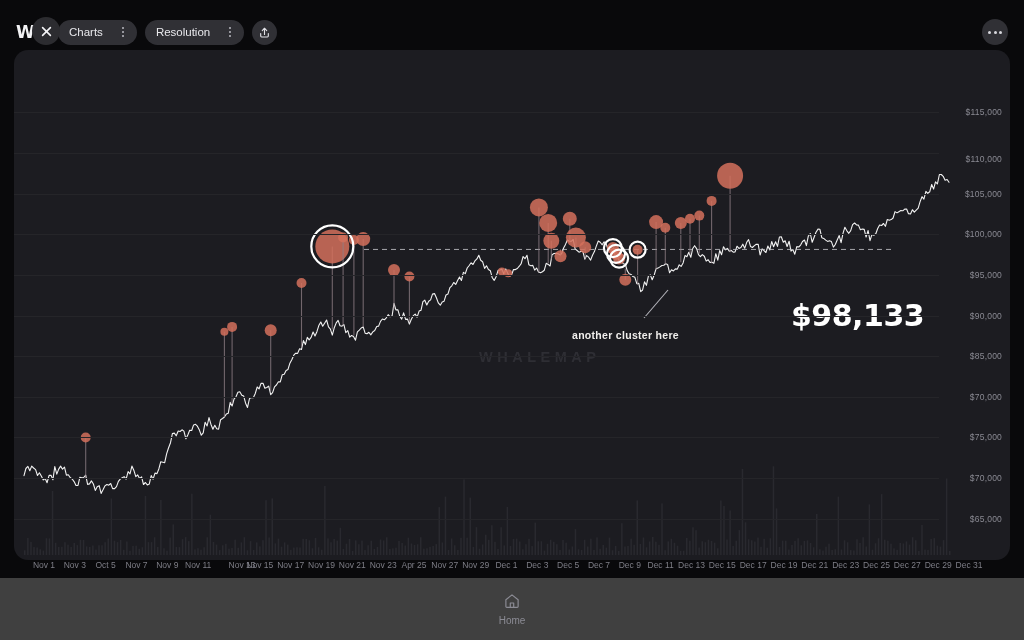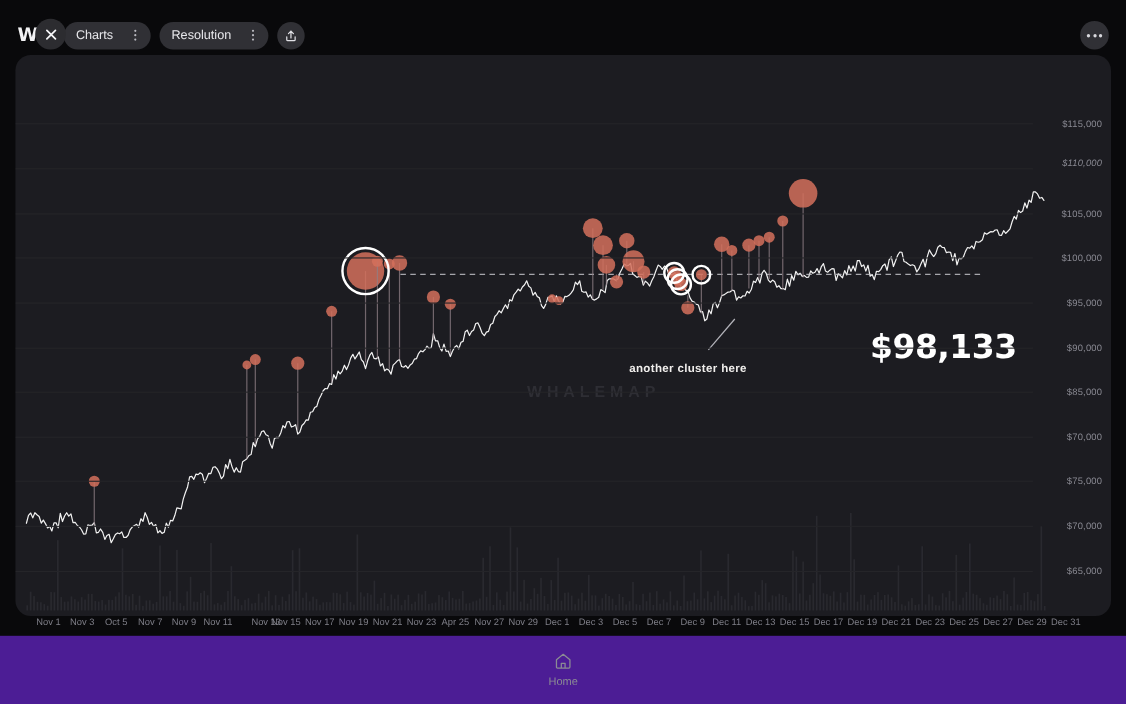--- a/index.html
+++ b/index.html
@@ -135,21 +135,21 @@
     font-size:8.5px; color:#7e7e87;
     transform:translateX(-50%);
     white-space:nowrap;
   }
 
   
   .bottomnav {
     position:absolute; left:0; bottom:0;
     width:1024px; height:62px;
     display:flex; align-items:center;
-    background:#4c1d95;
+    background:#404040;
   }
   .nav-item {
     flex:1 1 0; height:62px;
     display:flex; flex-direction:column;
     align-items:center; justify-content:center; gap:5px;
     cursor:pointer;
   }
   .nav-label {
     font-size:10px; color:#8b8b94; font-weight:500;
   }
@@ -591,21 +591,21 @@
           <line x1="630" y1="268" x2="654" y2="240" stroke="#cfcfd6" stroke-width="1.1" opacity="0.85"></line>
         </svg>
     </div>
 
     <div class="watermark">WHALEMAP</div>
     <div class="price-tag">$98,133</div>
     <div class="annotation">another cluster here</div>
   <div class="gridline" style="top: 62.3211px;"></div>
       <div class="ylabel" style="top: 62.3211px;">$115,000</div>
       <div class="gridline" style="top: 102.963px;"></div>
-      <div class="ylabel" style="top: 98px; font-style: italic;">$110,000</div>
+      <div class="ylabel" style="top: 109px;">$110,000</div>
       <div class="gridline" style="top: 143.606px;"></div>
       <div class="ylabel" style="top: 143.606px;">$105,000</div>
       <div class="gridline" style="top: 184.248px;"></div>
       <div class="ylabel" style="top: 184.248px;">$100,000</div>
       <div class="gridline" style="top: 224.89px;"></div>
       <div class="ylabel" style="top: 224.89px; padding-left: 28px;">$95,000</div>
       <div class="gridline" style="top: 265.532px;"></div>
       <div class="ylabel" style="top: 265.532px;">$90,000</div>
       <div class="gridline" style="top: 306.174px;"></div>
       <div class="ylabel" style="top: 306.174px; margin-left: 48px;">$85,000</div>

